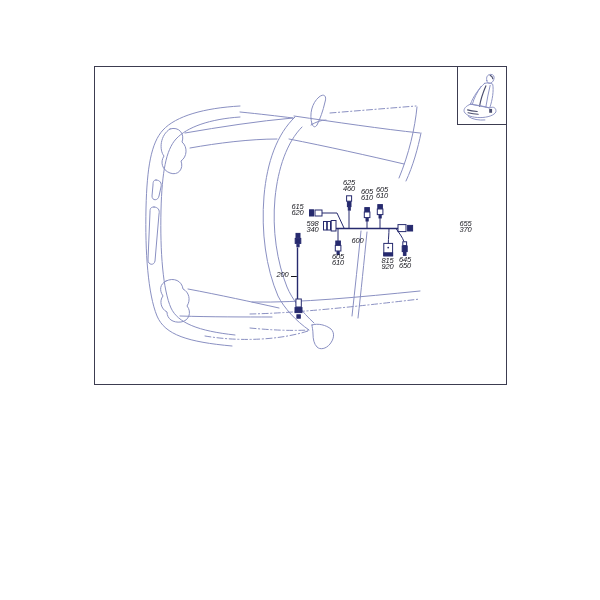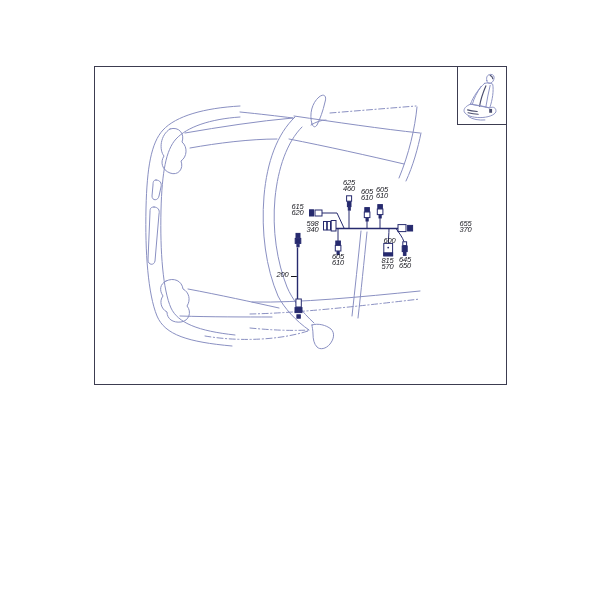--- a/index.html
+++ b/index.html
@@ -177,34 +177,34 @@
     <div>610</div>
   </div>
   <div class="callout rgt" style="left:291.5px;top:203.5px;width:17px;">
     <div>615</div>
     <div>620</div>
   </div>
   <div class="callout rgt" style="left:306.5px;top:220.5px;width:17px;">
     <div>598</div>
     <div>340</div>
   </div>
-  <div class="callout ctr" style="left:350.5px;top:237.5px;width:14px;margin-left:32px;">
+  <div class="callout ctr" style="left:350.5px;top:237.5px;width:14px;">
     <div>600</div>
   </div>
   <div class="callout lft" style="left:415.5px;top:220.5px;width:16px;margin-left:44px;">
     <div>655</div>
     <div>370</div>
   </div>
   <div class="callout ctr" style="left:330px;top:253.5px;width:16px;">
     <div>605</div>
     <div>610</div>
   </div>
   <div class="callout ctr" style="left:379.5px;top:257.5px;width:16px;">
     <div>815</div>
-    <div>570</div>
+    <div>920</div>
   </div>
   <div class="callout ctr" style="left:397px;top:256.5px;width:16px;">
     <div>645</div>
     <div>650</div>
   </div>
   <div class="callout lft" style="left:276.5px;top:272px;width:14px;">
     <div>200</div>
   </div>
 
 </div>

